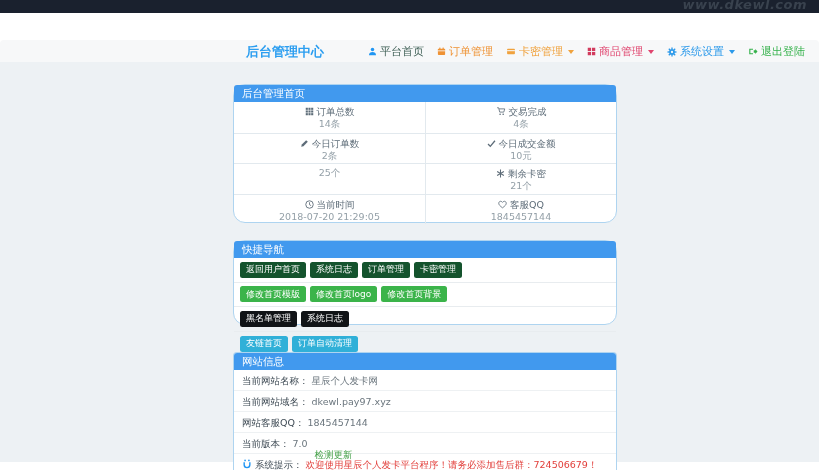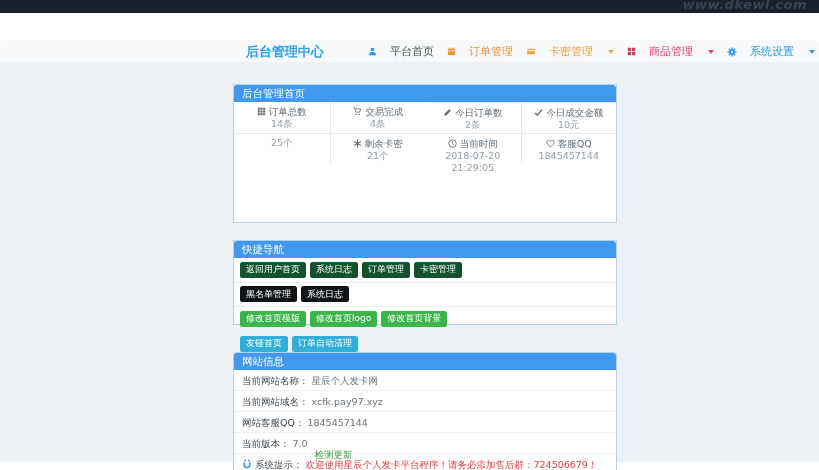--- a/index.html
+++ b/index.html
@@ -8,37 +8,37 @@
 
   
   .topbar{position:absolute;left:0;top:0;width:819px;height:13px;background:#1a212e;overflow:hidden;}
   .watermark{display:block;text-align:right;padding-right:12px;font-size:13px;font-weight:bold;
     font-style:italic;color:#39424e;line-height:16px;margin-top:-3px;letter-spacing:.5px;}
 
   
   .navbar{position:absolute;left:0;top:40px;width:819px;height:23px;background:#f7f8f9;border-radius:4px 4px 0 0;}
   .brand{position:absolute;left:246px;top:0;line-height:23px;font-size:13px;font-weight:bold;color:#2c9ef0;}
   .menu{position:absolute;left:368px;top:0;height:23px;display:flex;align-items:center;gap:13px;}
-  .nav-item{display:flex;align-items:center;gap:13px;font-size:11px;cursor:pointer;text-decoration:none;white-space:nowrap;}
+  .nav-item{display:flex;align-items:center;gap:3px;font-size:11px;cursor:pointer;text-decoration:none;white-space:nowrap;}
   .caret{width:0;height:0;border-left:3.5px solid transparent;border-right:3.5px solid transparent;
     border-top:4px solid currentColor;margin-left:2px;}
 
   
   .content-bg{position:absolute;left:0;top:62px;width:819px;height:400px;background:#edf1f4;}
 
   
-  .card{position:absolute;left:233px;width:384px;background:#fff;border:1px solid #aed4f0;border-radius:0;}
+  .card{position:absolute;left:233px;width:384px;background:#fff;border:1px solid #aed4f0;border-radius:12px;}
   .card header{height:17px;line-height:17px;background:#4199ee;color:#fff;font-size:10.5px;
     padding:0 8px;border-radius:3px 3px 0 0;}
   .card1{top:84px;height:139px;}
   .card2{top:230px;height:85px;margin-top:10px;}
   .card3{top:352px;height:122px;border-bottom:none;border-radius:4px 4px 0 0;}
 
   
-  .stats{display:grid;grid-template-columns:1fr 1fr 1fr 1fr;}
+  .stats{display:grid;grid-template-columns:1fr 1fr;}
   .stat-cell{height:30.5px;text-align:center;border-top:1px solid #e2e9ee;padding-top:3px;}
   .stat-cell:nth-child(even){border-left:1px solid #e2e9ee;}
   .stat-cell:nth-child(-n+2){border-top:none;}
   .stat-label{font-size:9.5px;color:#5d6c78;display:flex;justify-content:center;align-items:center;gap:3px;line-height:13px;}
   .stat-value{font-size:9.5px;color:#94a0a8;line-height:12px;}
 
   
   .qrow{height:24.5px;display:flex;align-items:center;padding-left:6px;border-bottom:1px solid #e8ecef;}
   .qrow:last-child{border-bottom:none;}
   .qbtn{border:none;color:#fff;font-size:9px;line-height:15px;height:16px;padding:0 6px;margin-right:4px;
@@ -237,45 +237,45 @@
 <section class="card card2">
   <header>快捷导航</header>
   <div id="qrows">
       <div class="qrow">
         <button class="qbtn q-purple">返回用户首页</button>
         <button class="qbtn q-purple">系统日志</button>
         <button class="qbtn q-purple">订单管理</button>
         <button class="qbtn q-purple">卡密管理</button>
       </div>
       <div class="qrow">
-        <button class="qbtn q-black">黑名单管理</button>
-        <button class="qbtn q-black">系统日志</button>
-      </div>
-      <div class="qrow">
         <button class="qbtn q-green">修改首页模版</button>
         <button class="qbtn q-green">修改首页logo</button>
         <button class="qbtn q-green">修改首页背景</button>
       </div>
       <div class="qrow">
+        <button class="qbtn q-black">黑名单管理</button>
+        <button class="qbtn q-black">系统日志</button>
+      </div>
+      <div class="qrow">
         <button class="qbtn q-cyan">友链首页</button>
         <button class="qbtn q-cyan">订单自动清理</button>
       </div>
     </div>
 </section>
 
 <section class="card card3">
   <header>网站信息</header>
   <div id="irows">
       <div class="irow">
         <span>当前网站名称：</span>
         <span class="ival">星辰个人发卡网</span>
       </div>
       <div class="irow">
         <span>当前网站域名：</span>
-        <span class="ival">xcfk.pay97.xyz</span>
+        <span class="ival">dkewl.pay97.xyz</span>
       </div>
       <div class="irow">
         <span>网站客服QQ：</span>
         <span class="ival">1845457144</span>
       </div>
       <div class="irow">
         <span>当前版本：</span>
         <span class="ival">7.0</span>
         <a class="ilink">检测更新</a>
       </div>

